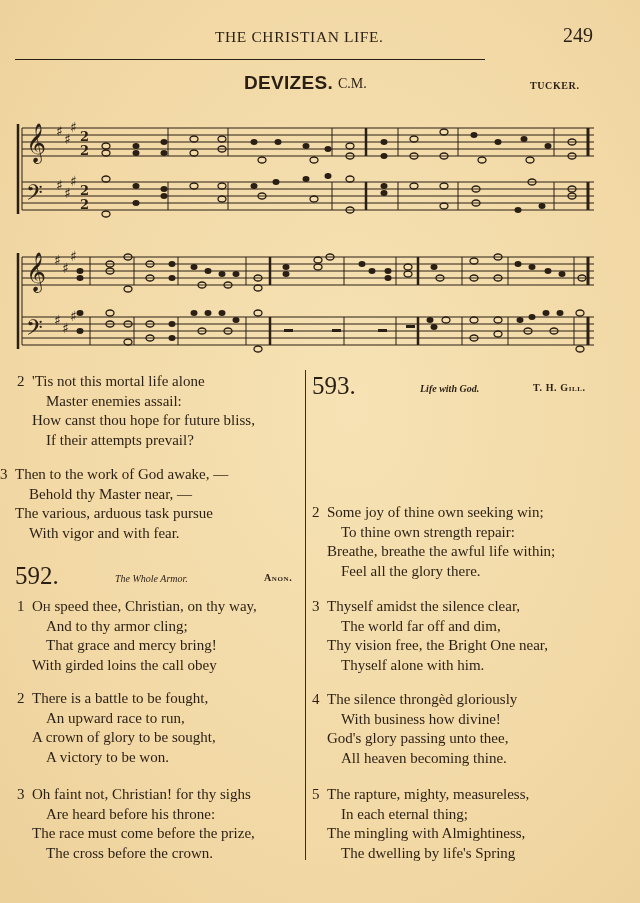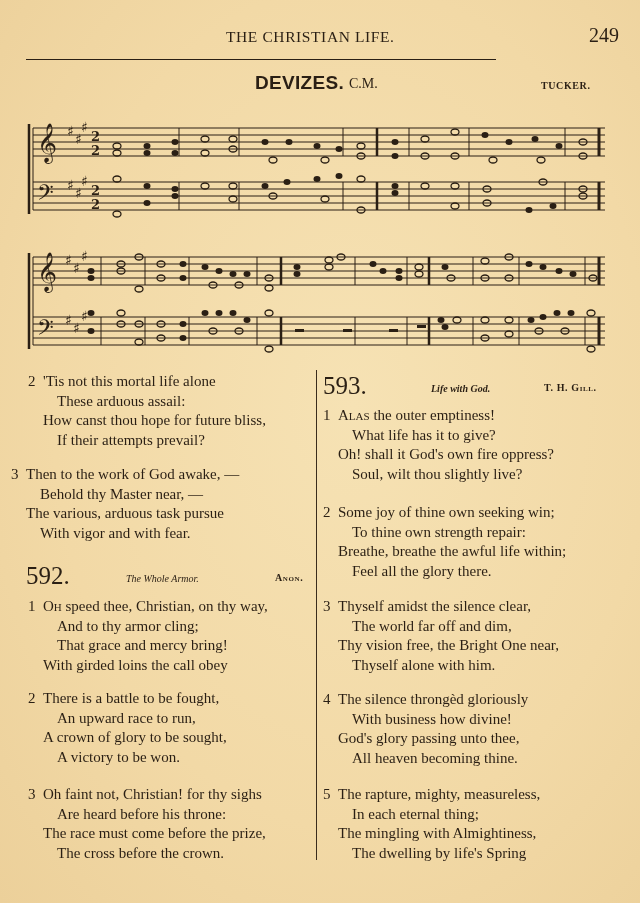--- a/index.html
+++ b/index.html
@@ -4,29 +4,29 @@
   <style>
     html, body { margin: 0; padding: 0; }
     body {
       width: 640px; height: 903px; overflow: hidden;
       background: #f3dcaa;
       background: radial-gradient(ellipse at 55% 45%, #f6e2b4 0%, #f2d9a6 60%, #ecd09a 100%);
       color: #2a1f14;
       font-family: "Liberation Serif", "DejaVu Serif", serif;
       position: relative;
     }
-    .page { position: absolute; inset: 0; margin-left: 11px; }
+    .page { position: absolute; inset: 0; }
     .running-head {
       position: absolute; top: 28px; left: 0; width: 640px; height: 24px;
     }
     .running-title {
       position: absolute; left: 215px; top: 0; font-size: 15.5px; letter-spacing: 0.6px;
     }
     .page-number {
-      position: absolute; left: 578px; top: -4px; font-size: 20px;
+      position: absolute; left: 563px; top: -4px; font-size: 20px;
     }
     .head-rule {
       position: absolute; left: 15px; top: 59px; width: 470px; height: 0;
       border-top: 1.6px solid #2a1f14; width: 470px;
     }
     .tune-header { position: absolute; top: 72px; left: 0; width: 640px; height: 26px; }
     .tune-name {
       position: absolute; left: 244px; top: 0; font-family: "Liberation Sans", "DejaVu Sans", sans-serif;
       font-weight: bold; font-size: 19px; letter-spacing: 0.3px; text-align: right;
     }
@@ -322,21 +322,21 @@
         <ellipse cx="566" cy="80" rx="4" ry="3" fill="none" stroke="#2a1f14" stroke-width="1.3"></ellipse>
         <ellipse cx="566" cy="116" rx="4" ry="3" fill="none" stroke="#2a1f14" stroke-width="1.3"></ellipse>
       </g>
     </svg>
   </div>
 
   <div class="col-divider"></div>
 
   <div class="stanza" style="left:17px;top:372px;">
     <span class="line first"><span class="vnum">2</span><span>'Tis not this mortal life alone</span></span>
-    <span class="line indent-1">These arduous assail:</span>
+    <span class="line indent-1">Master enemies assail:</span>
     <span class="line indent-0">How canst thou hope for future bliss,</span>
     <span class="line indent-1">If their attempts prevail?</span>
   </div>
 
   <div class="stanza" style="left:0;top:465px;">
     <span class="line first"><span class="vnum">3</span><span>Then to the work of God awake, —</span></span>
     <span class="line indent-1">Behold thy Master near, —</span>
     <span class="line indent-0">The various, arduous task pursue</span>
     <span class="line indent-1">With vigor and with fear.</span>
   </div>
@@ -363,26 +363,20 @@
     <span class="line first"><span class="vnum">3</span><span>Oh faint not, Christian! for thy sighs</span></span>
     <span class="line indent-1">Are heard before his throne:</span>
     <span class="line indent-0">The race must come before the prize,</span>
     <span class="line indent-1">The cross before the crown.</span>
   </div>
 
   <span class="hymn-num" style="left:312px;top:373px;">593.</span>
   <span class="hymn-title" style="left:420px;top:383px;font-weight:bold;">Life with God.</span>
   <span class="hymn-author sc" style="left:533px;top:382px;">T. H. Gill.</span>
 
-  <div class="stanza" style="left:312px;top:406px;">
-    <span class="line first"><span class="vnum">1</span><span class="sc">Alas</span><span> the outer emptiness!</span></span>
-    <span class="line indent-1">What life has it to give?</span>
-    <span class="line indent-0">Oh! shall it God's own fire oppress?</span>
-    <span class="line indent-1">Soul, wilt thou slightly live?</span>
-  </div>
 
   <div class="stanza" style="left:312px;top:503px;">
     <span class="line first"><span class="vnum">2</span><span>Some joy of thine own seeking win;</span></span>
     <span class="line indent-1">To thine own strength repair:</span>
     <span class="line indent-0">Breathe, breathe the awful life within;</span>
     <span class="line indent-1">Feel all the glory there.</span>
   </div>
 
   <div class="stanza" style="left:312px;top:597px;">
     <span class="line first"><span class="vnum">3</span><span>Thyself amidst the silence clear,</span></span>

